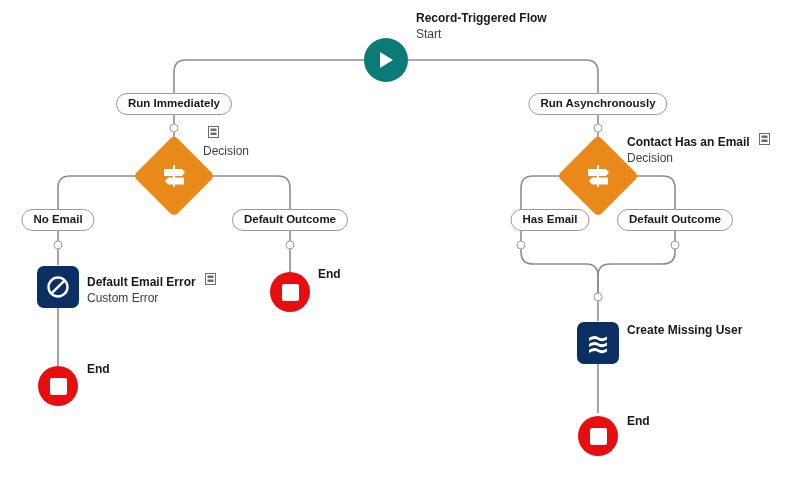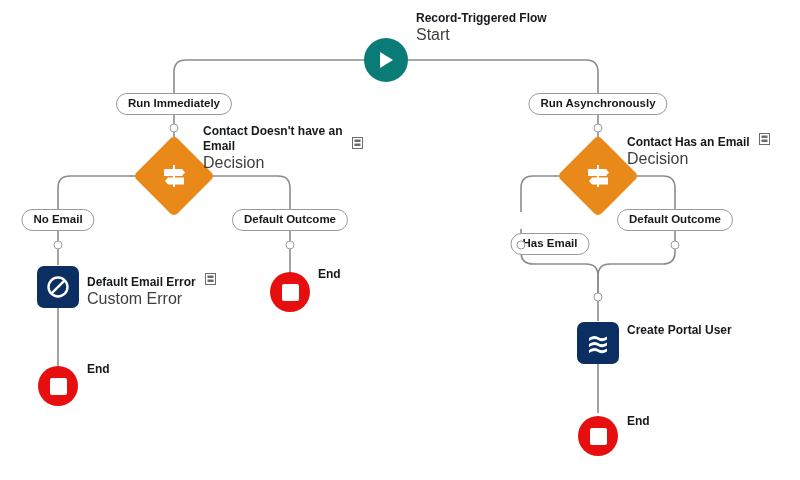--- a/index.html
+++ b/index.html
@@ -121,21 +121,21 @@
     color: #16191c;
     line-height: 15px;
     display: inline;
   }
   .label-title.wrap {
     white-space: normal;
     display: inline-block;
     max-width: 140px;
   }
   .label-sub {
-    font-size: 16px;
+    font-size: 12px;
     color: #3e3e3c;
     line-height: 15px;
     margin-top: 1px;
   }
   .label-end {
     font-size: 12px;
     font-weight: bold;
     color: #16191c;
   }
   .note-icon {
@@ -205,21 +205,20 @@
       <svg width="28" height="28" viewBox="0 0 28 28">
         <rect x="13" y="3" width="2" height="22" fill="#ffffff"></rect>
         <path d="M 4 7 L 22 7 L 25 10.5 L 22 14 L 4 14 Z" fill="#ffffff"></path>
         <path d="M 24 15.5 L 8 15.5 L 5 19 L 8 22.5 L 24 22.5 Z" fill="#ffffff"></path>
         <rect x="13" y="3" width="2" height="22" fill="#e8891a" opacity="0"></rect>
       </svg>
     </div>
   </div>
   <div class="label-block" style="left:203px; top:124px;">
     <div>
-      <span class="label-title wrap">Contact Doesn't have an Email</span>
       <span class="note-icon">
         <svg width="11" height="12" viewBox="0 0 11 12">
           <rect x="0.5" y="0.5" width="10" height="11" fill="#ffffff" stroke="#6b6b6b"></rect>
           <rect x="2.5" y="2.5" width="6" height="2.5" fill="#6b6b6b"></rect>
           <rect x="2.5" y="6.5" width="6" height="2.5" fill="#6b6b6b"></rect>
         </svg>
       </span>
     </div>
     <div class="label-sub">Decision</div>
   </div>
@@ -242,21 +241,21 @@
           <rect x="2.5" y="2.5" width="6" height="2.5" fill="#6b6b6b"></rect>
           <rect x="2.5" y="6.5" width="6" height="2.5" fill="#6b6b6b"></rect>
         </svg>
       </span>
     </div>
     <div class="label-sub">Decision</div>
   </div>
 
   <div class="pill" style="left:58px; top:220px;">No Email</div>
   <div class="pill" style="left:290px; top:220px;">Default Outcome</div>
-  <div class="pill" style="left:550px; top:220px;margin-top:24px;">Has Email</div>
+  <div class="pill" style="left:550px; top:220px;">Has Email</div>
   <div class="pill" style="left:675px; top:220px;">Default Outcome</div>
 
   <div class="dot" style="left:58px; top:245px;"></div>
   <div class="dot" style="left:290px; top:245px;"></div>
   <div class="dot" style="left:521px; top:245px;"></div>
   <div class="dot" style="left:675px; top:245px;"></div>
   <div class="dot" style="left:598px; top:297px;"></div>
 
   <div class="node square-node" style="left:58px; top:287px;">
     <svg width="26" height="26" viewBox="0 0 26 26">
@@ -279,21 +278,21 @@
   </div>
 
   <div class="node square-node" style="left:598px; top:343px;">
     <svg width="26" height="26" viewBox="0 0 26 26">
       <path d="M 4 8 Q 9 4.5 13 7 Q 17.5 9.6 22 6.5 L 22 9.6 Q 17.5 12.7 13 10.1 Q 9 7.6 4 11.1 Z" fill="#ffffff"></path>
       <path d="M 4 14 Q 9 10.5 13 13 Q 17.5 15.6 22 12.5 L 22 15.6 Q 17.5 18.7 13 16.1 Q 9 13.6 4 17.1 Z" fill="#ffffff"></path>
       <path d="M 4 20 Q 9 16.5 13 19 Q 17.5 21.6 22 18.5 L 22 21.6 Q 17.5 24.7 13 22.1 Q 9 19.6 4 23.1 Z" fill="#ffffff"></path>
     </svg>
   </div>
   <div class="label-block" style="left:627px; top:320px;">
-    <div class="label-title">Create Portal User</div>
+    <div class="label-title">Create Missing User</div>
   </div>
 
   <div class="node end-node" style="left:290px; top:292px;">
     <div class="inner"></div>
   </div>
   <div class="label-end" style="position:absolute; left:318px; top:267px;">End</div>
 
   <div class="node end-node" style="left:58px; top:386px;">
     <div class="inner"></div>
   </div>

